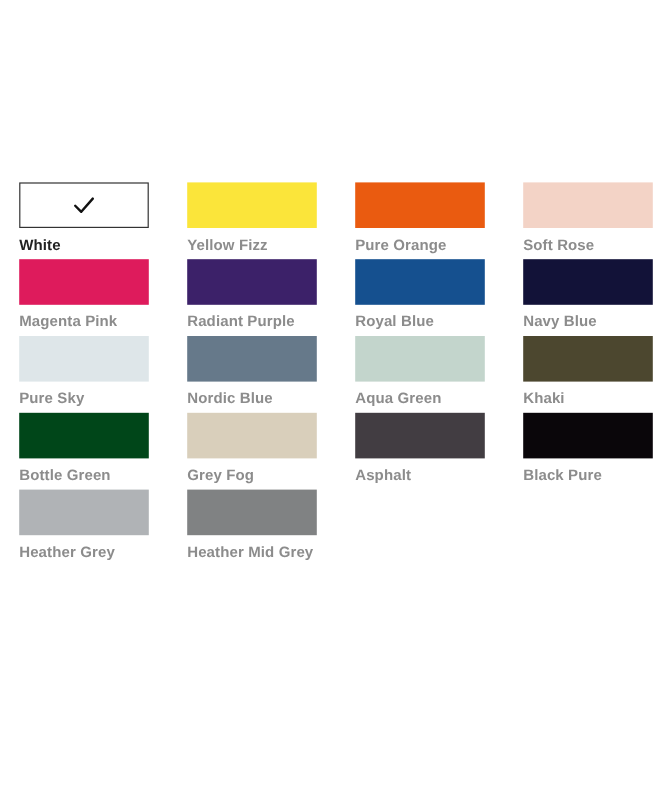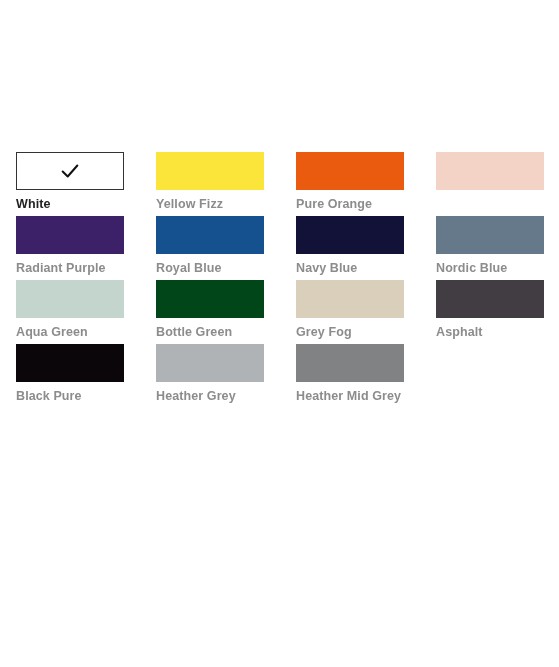--- a/index.html
+++ b/index.html
@@ -128,42 +128,55 @@
       <div class="swatch-cell">
         <span class="swatch-chip" style="background-color: rgb(251, 229, 58);"></span>
         <span class="swatch-label">Yellow Fizz</span>
       </div>
       <div class="swatch-cell">
         <span class="swatch-chip" style="background-color: rgb(234, 91, 16);"></span>
         <span class="swatch-label">Pure Orange</span>
       </div>
       <div class="swatch-cell">
         <span class="swatch-chip" style="background-color: rgb(243, 211, 198);"></span>
+        <span class="swatch-label">Soft Rose</span>
+      </div>
+      <div class="swatch-cell">
+        <span class="swatch-chip" style="background-color: rgb(222, 27, 92);"></span>
+        <span class="swatch-label">Magenta Pink</span>
       </div>
       <div class="swatch-cell">
         <span class="swatch-chip" style="background-color: rgb(60, 33, 105);"></span>
         <span class="swatch-label">Radiant Purple</span>
       </div>
       <div class="swatch-cell">
         <span class="swatch-chip" style="background-color: rgb(21, 80, 143);"></span>
         <span class="swatch-label">Royal Blue</span>
       </div>
       <div class="swatch-cell">
         <span class="swatch-chip" style="background-color: rgb(18, 18, 56);"></span>
         <span class="swatch-label">Navy Blue</span>
       </div>
       <div class="swatch-cell">
+        <span class="swatch-chip" style="background-color: rgb(222, 230, 233);"></span>
+        <span class="swatch-label">Pure Sky</span>
+      </div>
+      <div class="swatch-cell">
         <span class="swatch-chip" style="background-color: rgb(102, 121, 138);"></span>
         <span class="swatch-label">Nordic Blue</span>
       </div>
       <div class="swatch-cell">
         <span class="swatch-chip" style="background-color: rgb(195, 213, 204);"></span>
         <span class="swatch-label">Aqua Green</span>
       </div>
       <div class="swatch-cell">
+        <span class="swatch-chip" style="background-color: rgb(76, 71, 47);"></span>
+        <span class="swatch-label">Khaki</span>
+      </div>
+      <div class="swatch-cell">
         <span class="swatch-chip" style="background-color: rgb(0, 70, 25);"></span>
         <span class="swatch-label">Bottle Green</span>
       </div>
       <div class="swatch-cell">
         <span class="swatch-chip" style="background-color: rgb(217, 207, 187);"></span>
         <span class="swatch-label">Grey Fog</span>
       </div>
       <div class="swatch-cell">
         <span class="swatch-chip" style="background-color: rgb(66, 61, 66);"></span>
         <span class="swatch-label">Asphalt</span>

